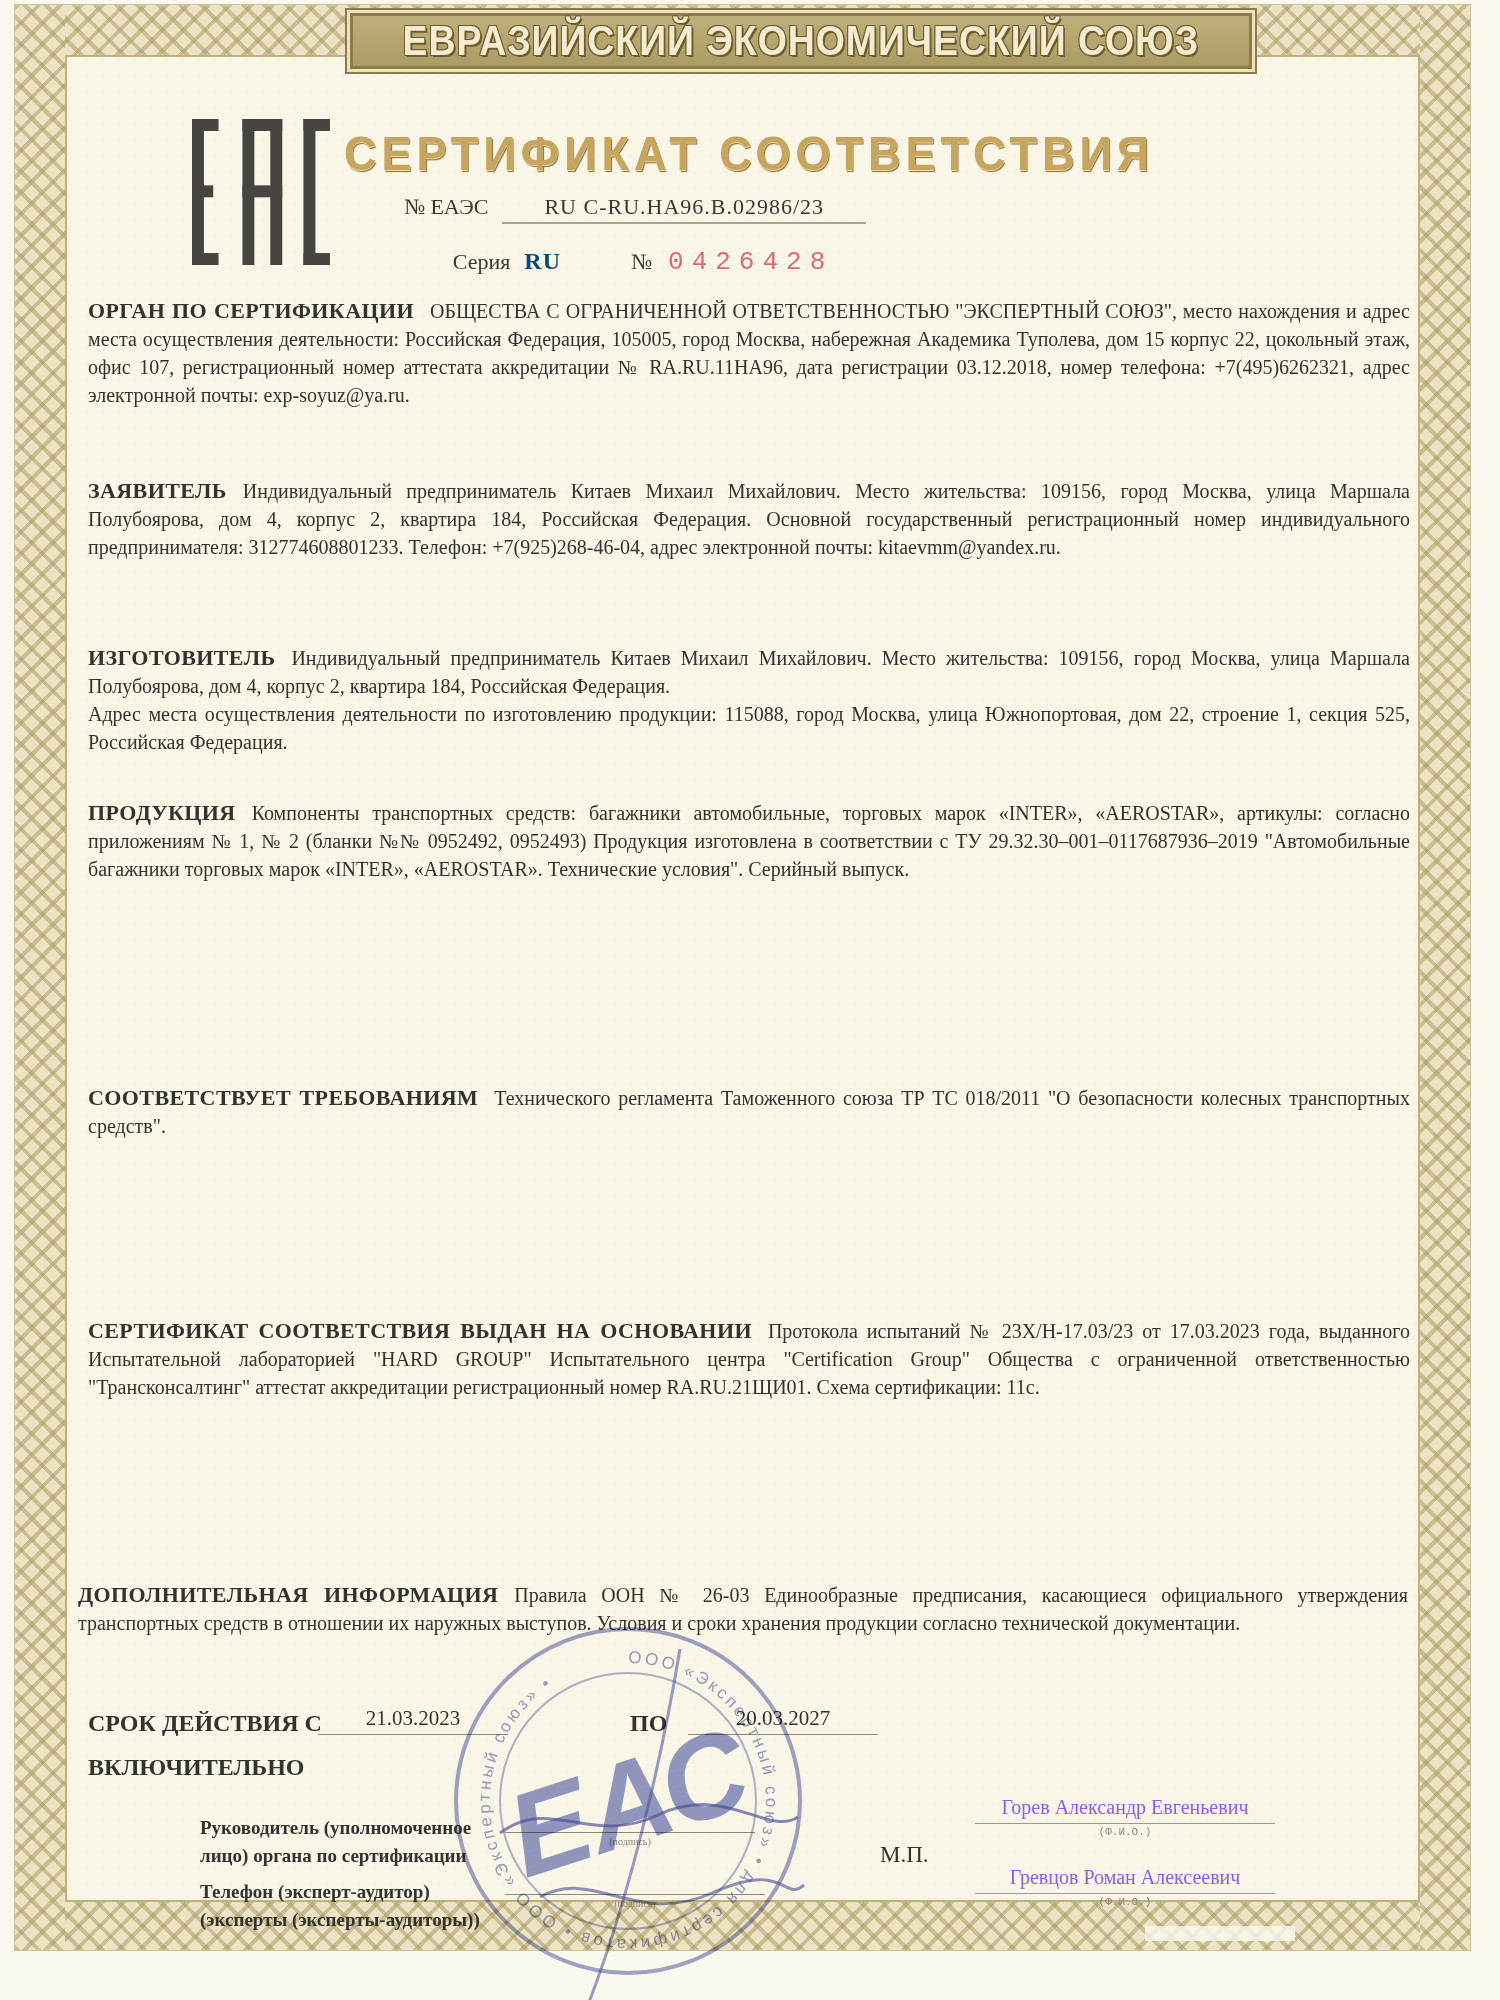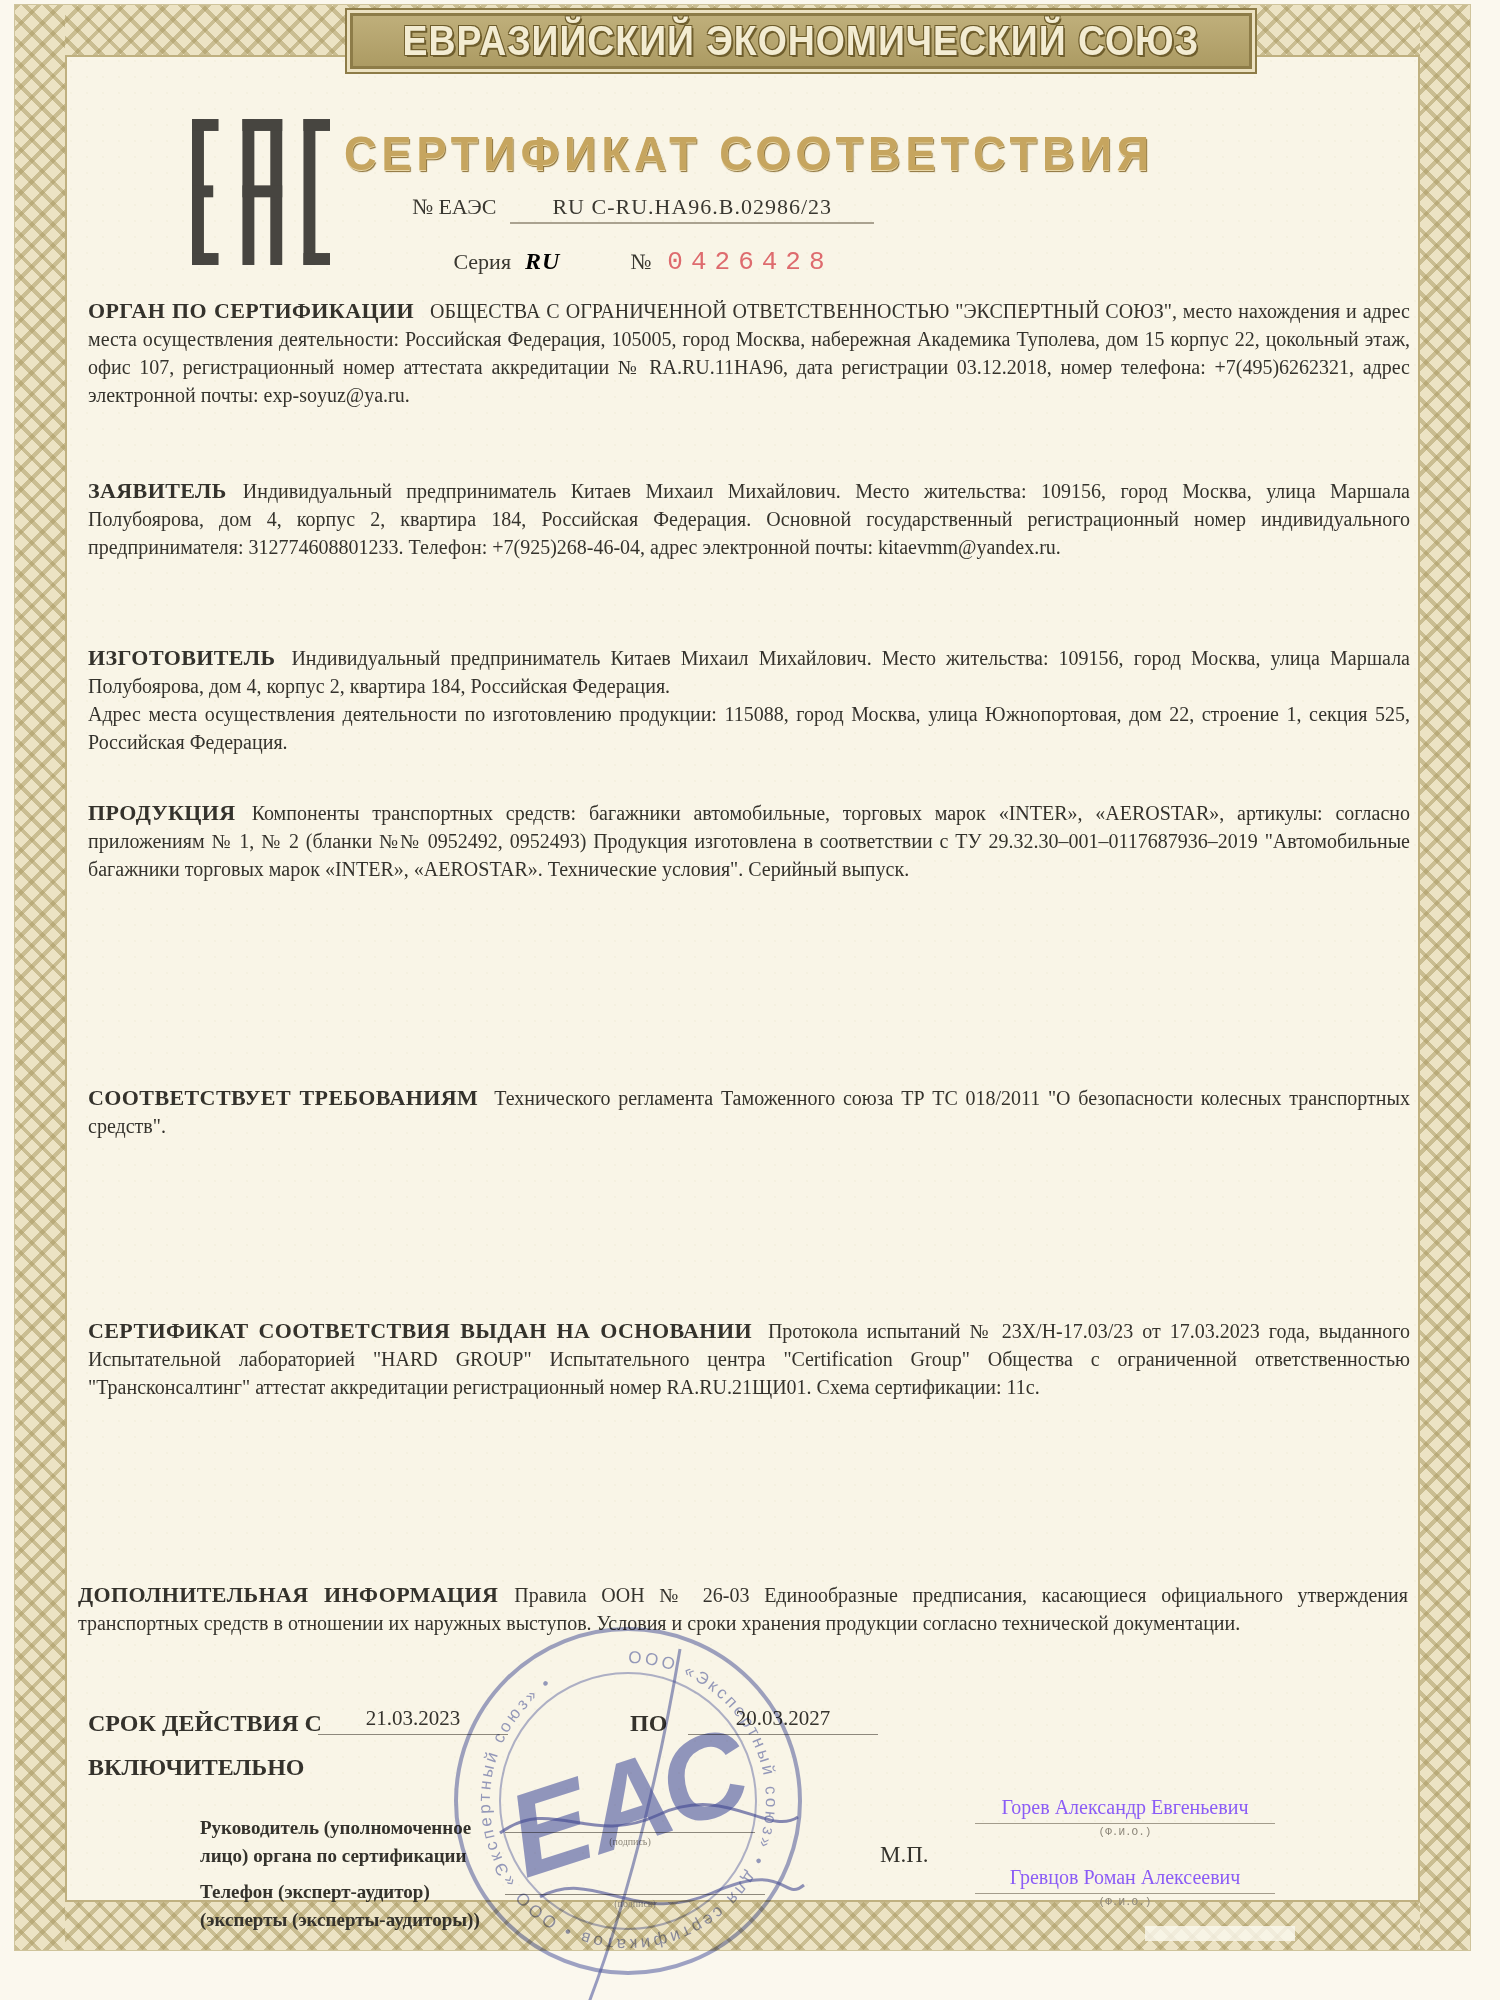--- a/index.html
+++ b/index.html
@@ -46,32 +46,32 @@
     text-shadow:2px 2px 0 #6e5d2c, -1px -1px 0 #6e5d2c, 1px -1px 0 #6e5d2c, -1px 1px 0 #6e5d2c;
   }
   .eac-logo { position:absolute; left:192px; top:118px; z-index:3; }
   .cert-title {
     position:absolute; left:88px; top:128px; width:1322px; text-align:center; z-index:3;
     font-family:"Liberation Sans", sans-serif; font-weight:bold; font-size:45px;
     letter-spacing:5px; color:#c6a55f; transform:scaleY(1.08); white-space:nowrap;
     text-shadow:0 1px 0 #e9d7a6, 1px 2px 1px #8a6f35;
   }
   .num-row {
-    position:absolute; left:88px; top:194px; width:1110px; text-align:center;
+    position:absolute; left:80px; top:194px; width:1110px; text-align:center;
     font-size:22px; color:#3a3831; z-index:3;
   }
   .num-value {
     display:inline-block; padding:0 42px 2px 42px; margin-left:14px;
     border-bottom:2px solid #aaa290; letter-spacing:1px;
   }
   .series-row {
     position:absolute; left:88px; top:247px; width:1110px; text-align:center;
     font-size:22px; color:#3a3831; z-index:3;
   }
-  .series-ru { color:#000000; font-weight:bold; font-size:24px; margin:0 70px 0 14px; letter-spacing:1px;font-style:italic; }
+  .series-ru { color:#0c4a6e; font-weight:bold; font-size:24px; margin:0 70px 0 14px; letter-spacing:1px; }
   .serial-no {
     color:#de6b6e; font-family:"Liberation Mono", monospace; font-size:26px;
     letter-spacing:8px; margin-left:16px;
   }
   
   .sec { position:absolute; left:88px; width:1322px; margin:0; text-align:justify;
          font-size:20px; line-height:1.38; z-index:3; }
   .sec-label { font-weight:bold; font-size:22px; letter-spacing:.4px; margin-right:16px; }
   .code-row { text-align:left; }
   .code-val { font-size:21px; margin-left:26px; letter-spacing:1px; }

